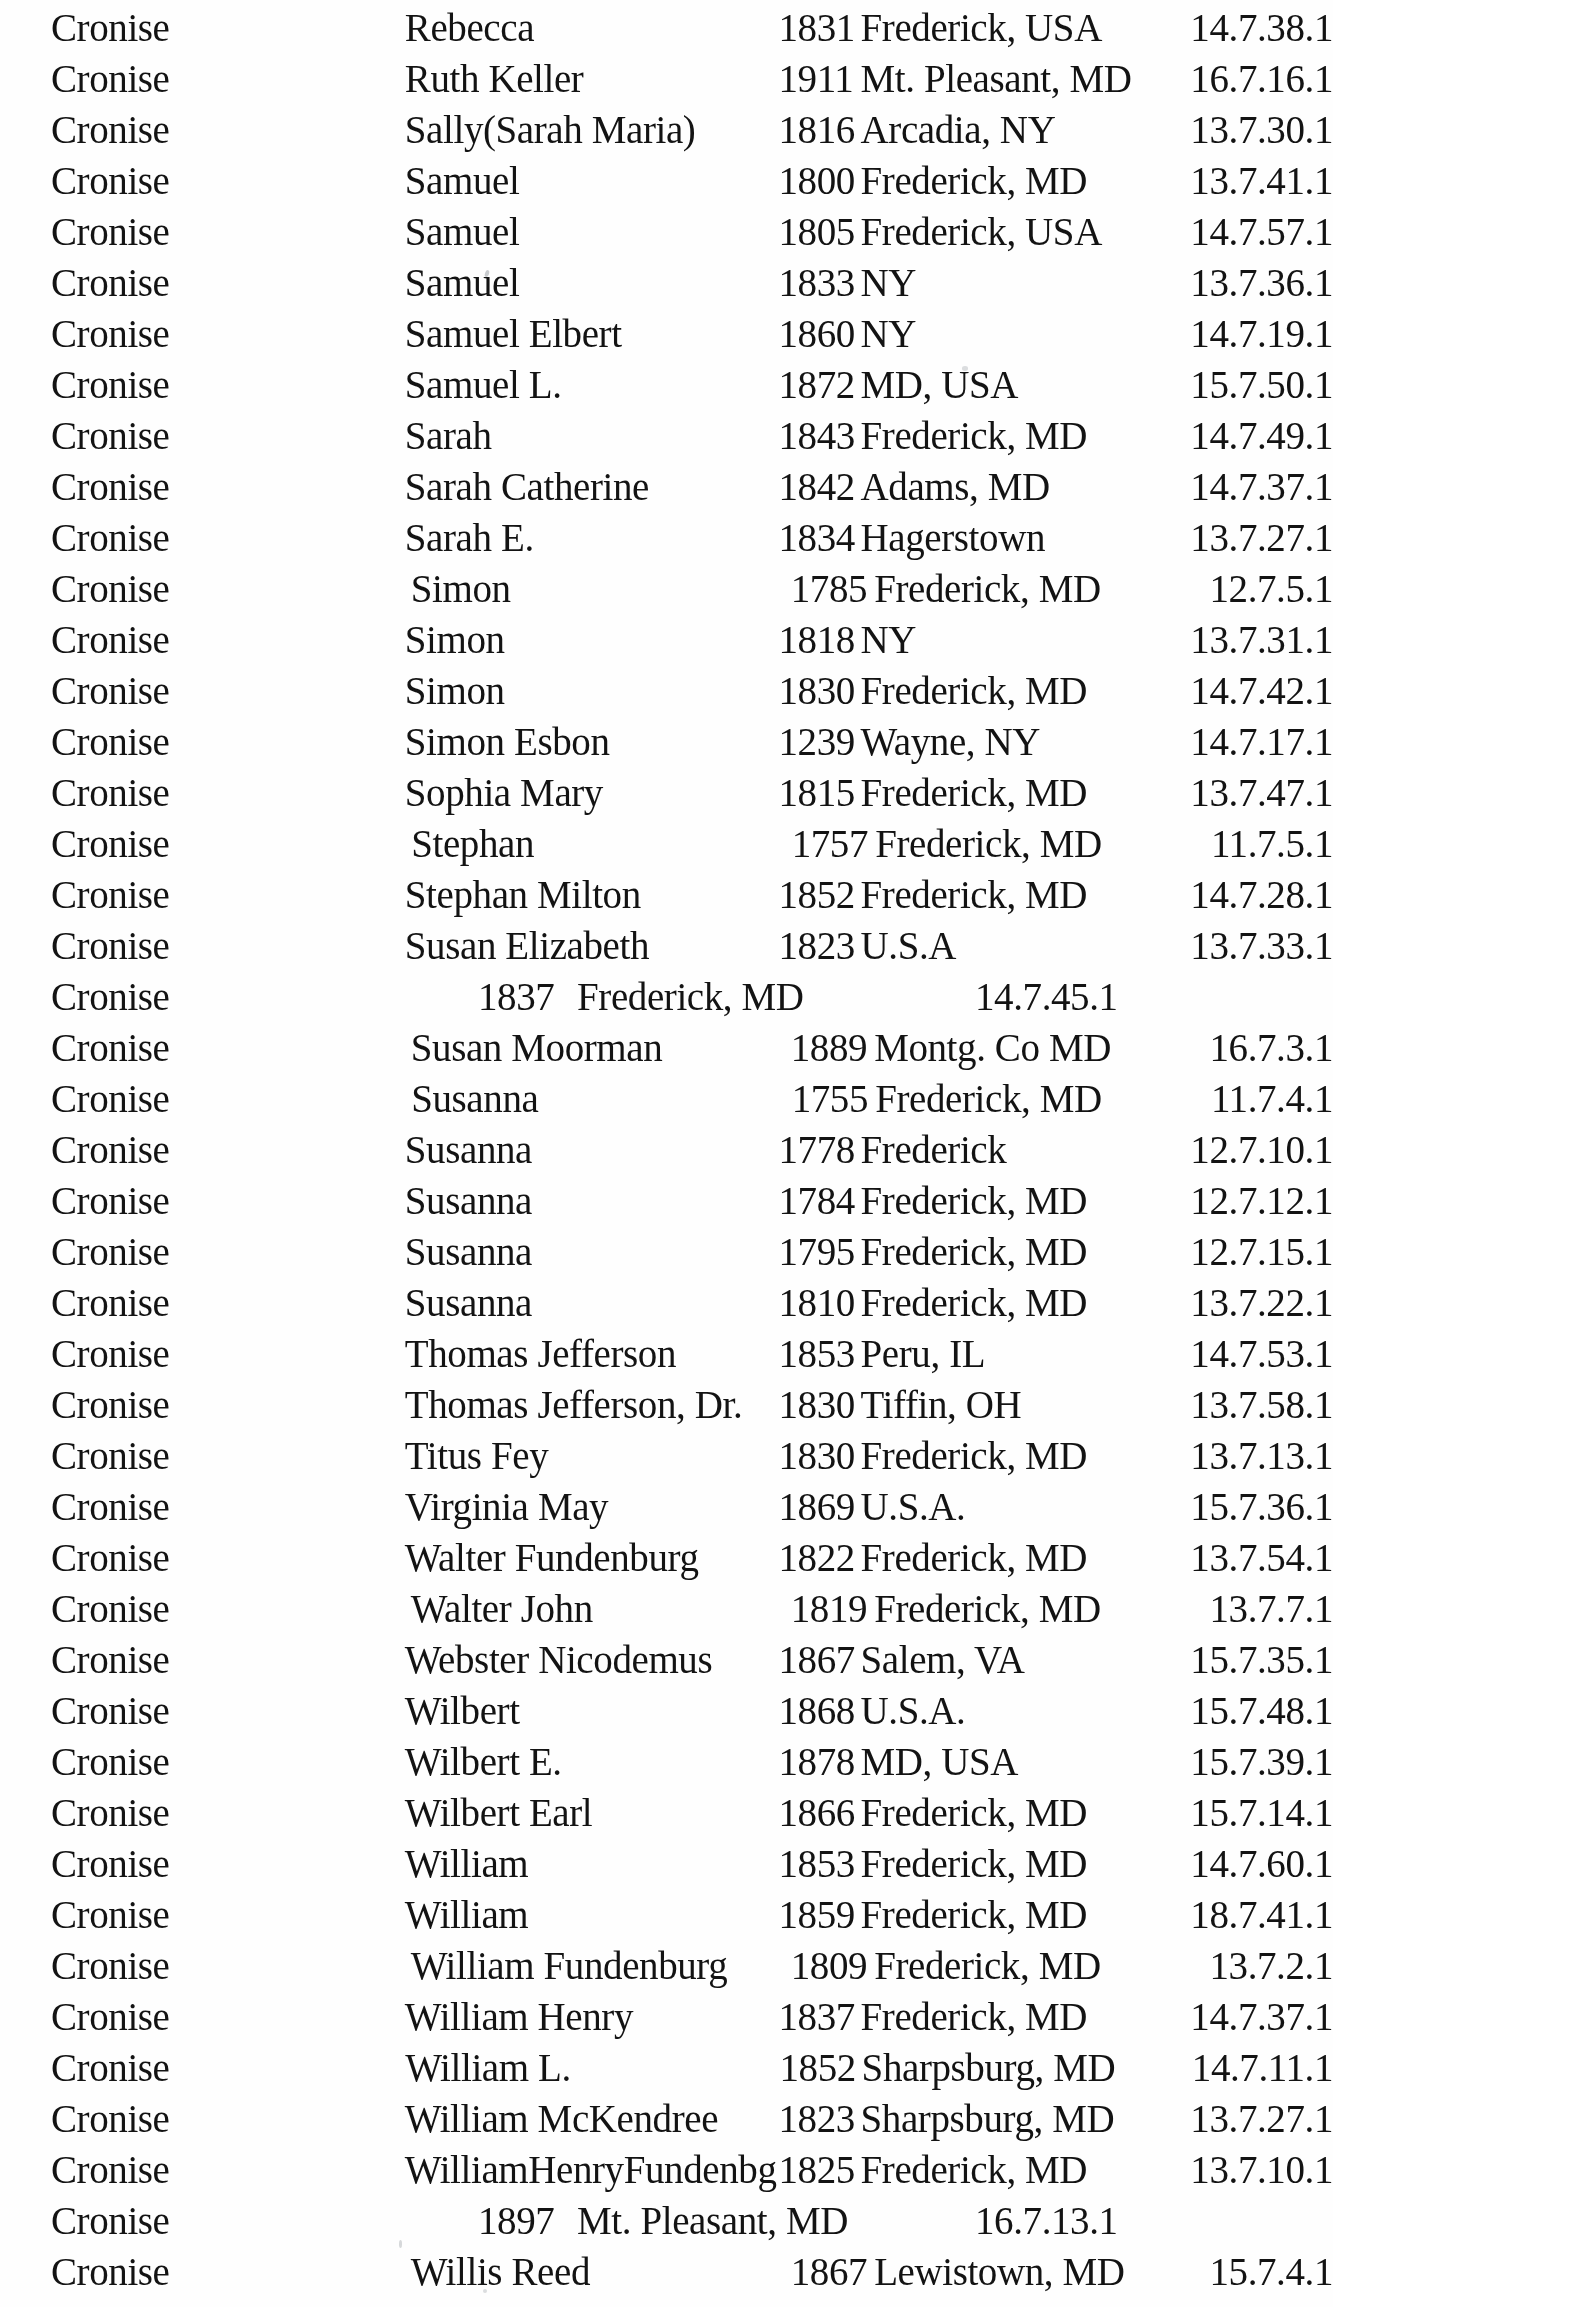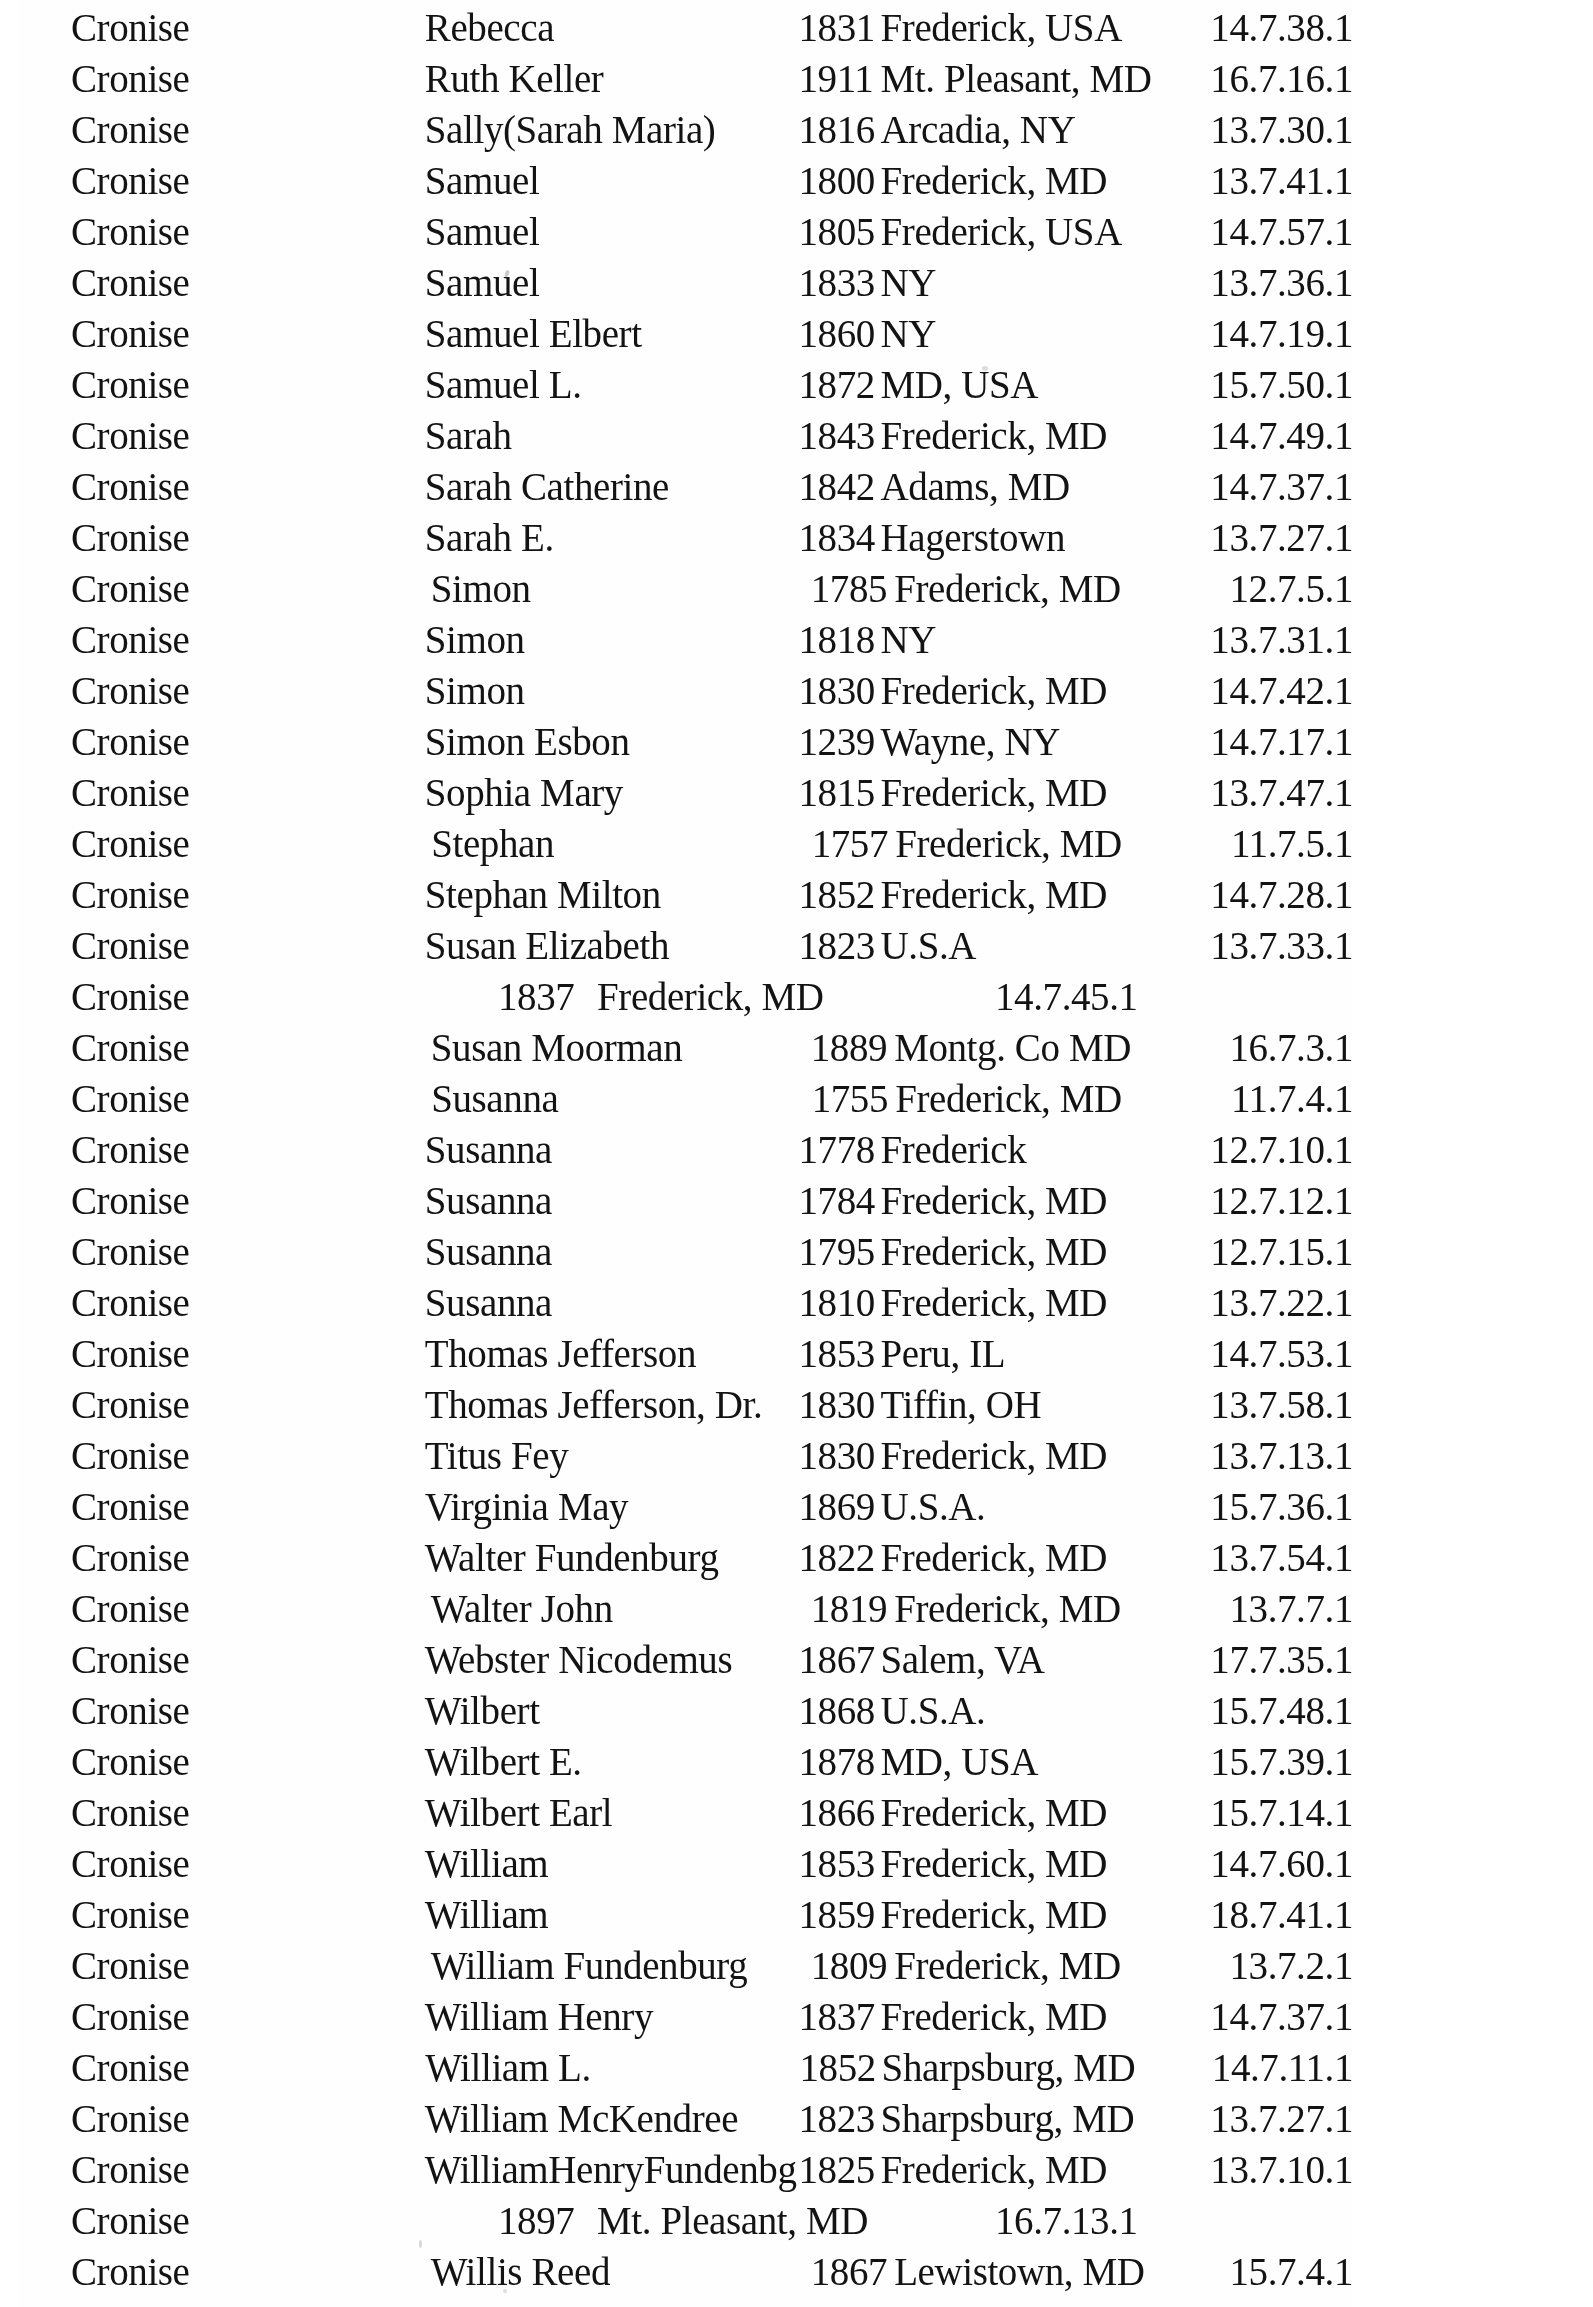--- a/index.html
+++ b/index.html
@@ -8,21 +8,20 @@
     background: #ffffff;
   }
   .page {
     position: relative;
     width: 1333px;
     height: 2307px;
     background: #fefefe;
     font-family: "Liberation Serif", "DejaVu Serif", serif;
     color: #131313;
     overflow: hidden;
-    margin-left: 20px;
   }
   .records {
     position: absolute;
     top: 2.3px;
     left: 0;
     right: 0;
   }
   .row {
     height: 51px;
     display: flex;
@@ -308,21 +307,21 @@
     <span class="cell year">1819</span>
     <span class="cell place">Frederick, MD</span>
     <span class="cell ref">13.7.7.1</span>
   </div>
 
   <div class="row">
     <span class="cell surname">Cronise</span>
     <span class="cell given">Webster Nicodemus</span>
     <span class="cell year">1867</span>
     <span class="cell place">Salem, VA</span>
-    <span class="cell ref">17.7.35.1</span>
+    <span class="cell ref">15.7.35.1</span>
   </div>
 
   <div class="row">
     <span class="cell surname">Cronise</span>
     <span class="cell given">Wilbert</span>
     <span class="cell year">1868</span>
     <span class="cell place">U.S.A.</span>
     <span class="cell ref">15.7.48.1</span>
   </div>
 

